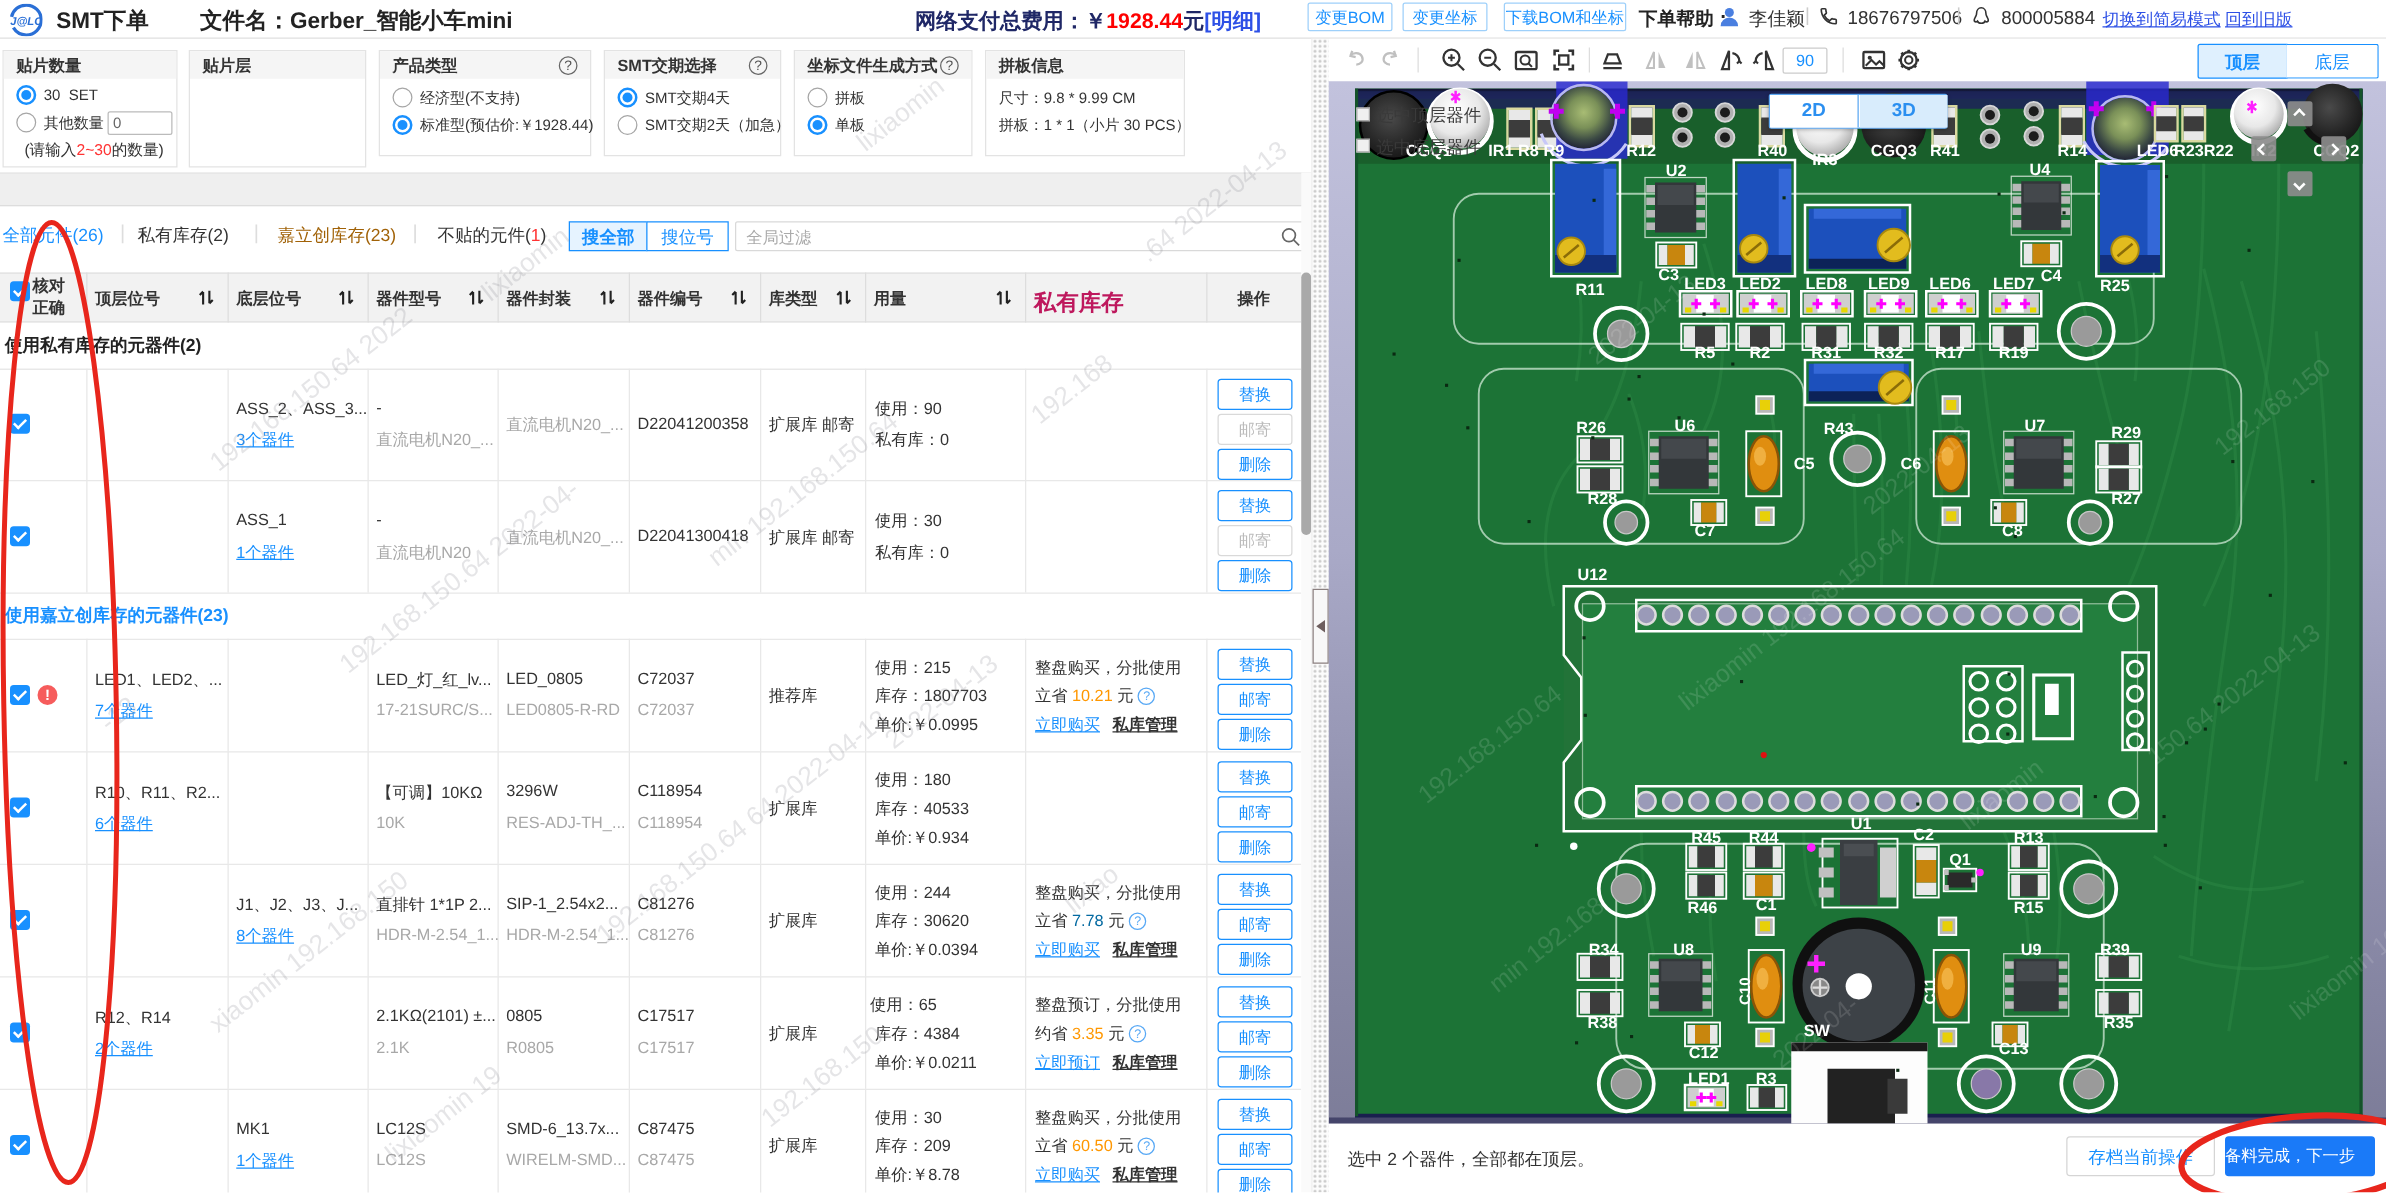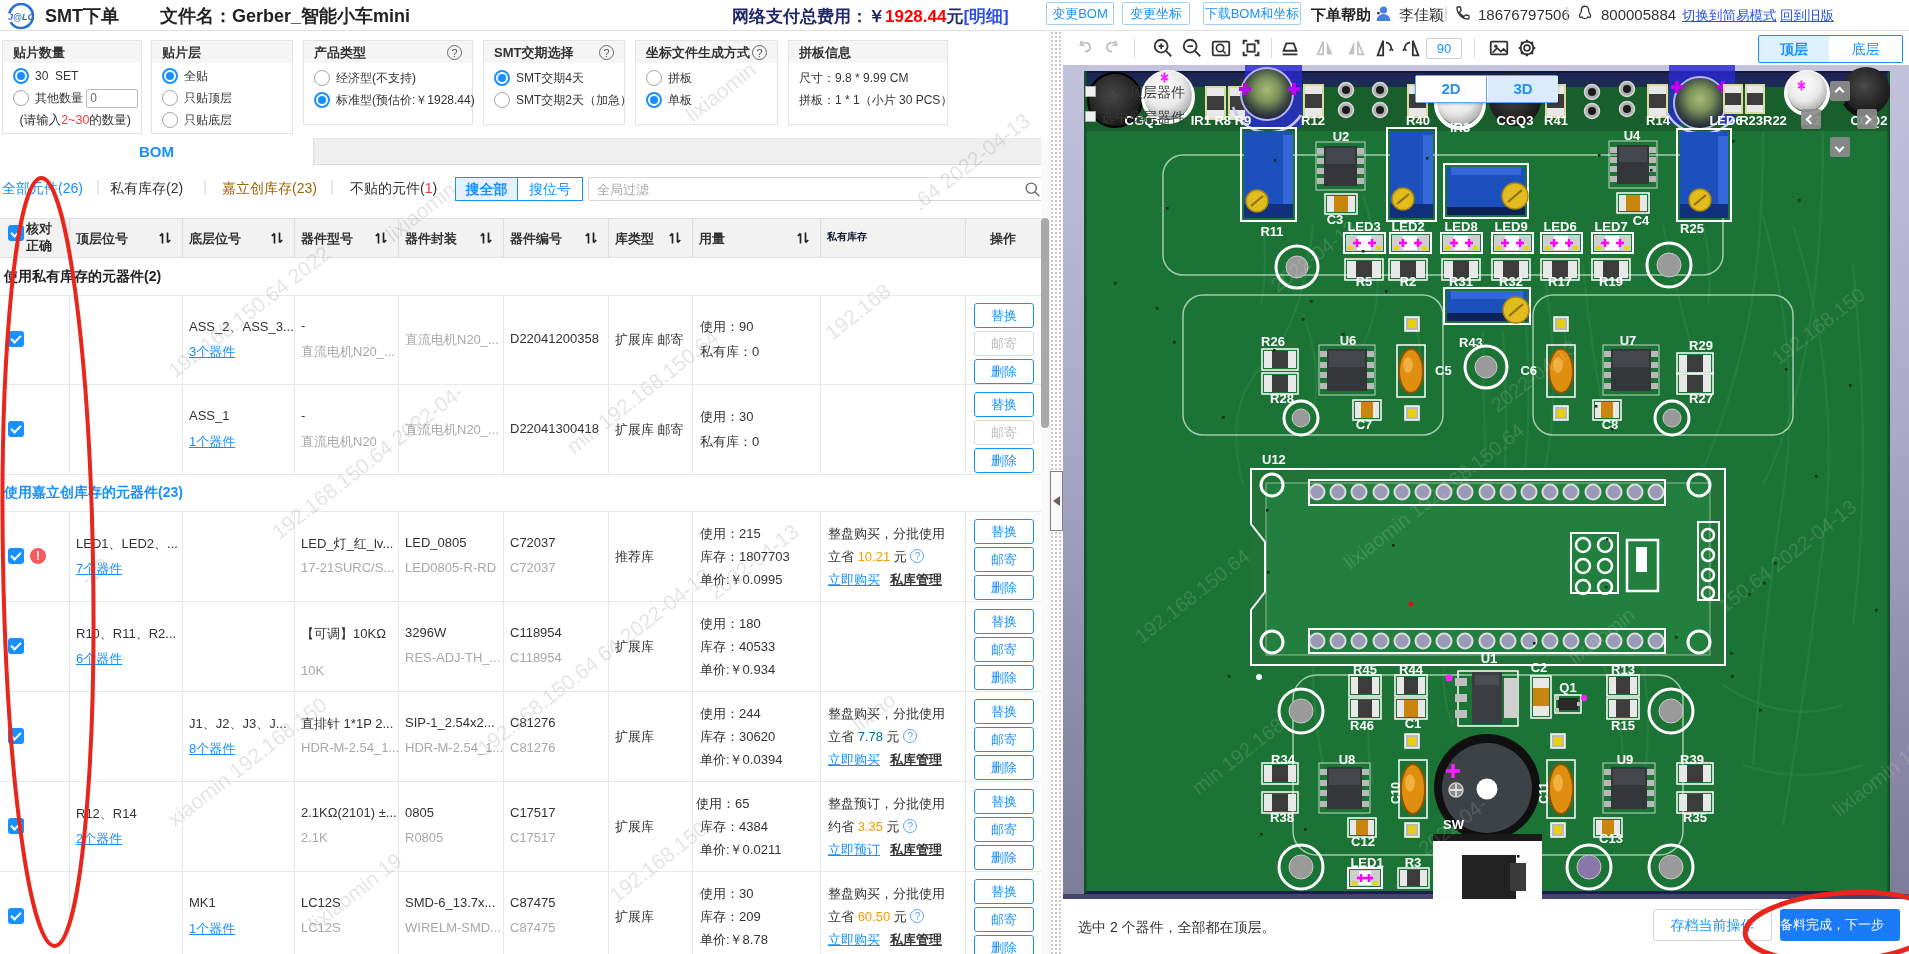--- a/index.html
+++ b/index.html
@@ -64,25 +64,20 @@
 <div class="panel" style="left:2px;top:40px;width:140px;height:94px;">
   <div class="ph">贴片数量</div>
   <div class="pc">
     <div class="prow"><span class="radio sel"></span>30&nbsp; SET</div>
     <div class="prow"><span class="radio"></span>其他数量 <input style="width: 52px; height: 19px; border: 1px solid rgb(187, 187, 187); border-radius: 2px; font-size: 12px; padding-left: 3px; color: rgb(102, 102, 102);" value="0"></div>
     <div class="prow" style="font-size:12.5px;text-align:right;">(请输入<span style="color:#f33;">2~30</span>的数量)</div>
   </div>
 </div>
 <div class="panel" style="left:151px;top:40px;width:142px;height:94px;">
   <div class="ph">贴片层</div>
-  <div class="pc">
-    <div class="prow"><span class="radio sel"></span>全贴</div>
-    <div class="prow"><span class="radio"></span>只贴顶层</div>
-    <div class="prow"><span class="radio"></span>只贴底层</div>
-  </div>
 </div>
 <div class="panel" style="left:303px;top:40px;width:170px;height:85px;">
   <div class="ph">产品类型<span class="qm">?</span></div>
   <div class="pc" style="padding-top:4px;">
     <div class="prow"><span class="radio"></span>经济型(不支持)</div>
     <div class="prow"><span class="radio sel"></span>标准型(预估价:￥1928.44)</div>
   </div>
 </div>
 <div class="panel" style="left:483px;top:40px;width:142px;height:85px;">
   <div class="ph">SMT交期选择<span class="qm">?</span></div>
@@ -100,21 +95,20 @@
 </div>
 <div class="panel" style="left:788px;top:40px;width:160px;height:85px;">
   <div class="ph">拼板信息</div>
   <div class="pc" style="padding-top:4px;">
     <div class="prow">尺寸：9.8 * 9.99 CM</div>
     <div class="prow">拼板：1 * 1（小片 30 PCS）</div>
   </div>
 </div>
 
 <div class="abs" style="left:0;top:138px;width:1052px;height:27px;background:#efefef;border-bottom:1px solid #ddd;border-top:1px solid #e5e5e5;"></div>
-<div class="abs" style="left:0;top:138px;width:314px;height:28px;background:#fff;border-right:1px solid #ddd;text-align:center;font-size:15px;font-weight:bold;color:#1890ff;line-height:28px;">BOM</div>
 
 <div class="abs" style="left:0;top:166px;width:1052px;height:46px;background:#fff;">
   <div class="abs" style="left:2px;top:14px;font-size:14px;color:#1890ff;">全部元件(26)</div>
   <div class="abs" style="left:96px;top:12px;color:#ddd;">|</div>
   <div class="abs" style="left:110px;top:14px;font-size:14px;color:#333;">私有库存(2)</div>
   <div class="abs" style="left:203px;top:12px;color:#ddd;">|</div>
   <div class="abs" style="left:222px;top:14px;font-size:14px;color:#a16207;">嘉立创库存(23)</div>
   <div class="abs" style="left:330px;top:12px;color:#ddd;">|</div>
   <div class="abs" style="left:350px;top:14px;font-size:14px;color:#333;">不贴的元件(<span style="color:#f33;">1</span>)</div>
   <div class="abs" style="left:455px;top:11px;width:63px;height:24px;background:#e6f3ff;border:1px solid #1890ff;color:#1890ff;font-size:14px;font-weight:bold;text-align:center;line-height:22px;">搜全部</div>
@@ -160,21 +154,21 @@
 <div class="abs" style="left:615px;top:18px;font-size:13px;font-weight:bold;color:#333;">库类型</div>
 <svg class="abs" style="left:668px;top:19px;" width="14" height="14" viewBox="0 0 14 14">
         <path d="M4.5 12.5 V2.5 M1.8 5 L4.5 2.3" fill="none" stroke="#222" stroke-width="1.7"></path>
         <path d="M9.5 1.5 V11.5 M12.2 9 L9.5 11.7" fill="none" stroke="#222" stroke-width="1.7"></path>
       </svg>
 <div class="abs" style="left:699px;top:18px;font-size:13px;font-weight:bold;color:#333;">用量</div>
 <svg class="abs" style="left:796px;top:19px;" width="14" height="14" viewBox="0 0 14 14">
         <path d="M4.5 12.5 V2.5 M1.8 5 L4.5 2.3" fill="none" stroke="#222" stroke-width="1.7"></path>
         <path d="M9.5 1.5 V11.5 M12.2 9 L9.5 11.7" fill="none" stroke="#222" stroke-width="1.7"></path>
       </svg>
-<div class="abs" style="left:827px;top:18px;font-size:10px;font-weight:bold;color:#0f172a;">私有库存</div>
+<div class="abs" style="left:827px;top:18px;font-size:18px;font-weight:bold;color:#be185d;">私有库存</div>
 <div class="abs" style="left:965px;top:18px;width:76px;text-align:center;font-size:13px;font-weight:bold;color:#333;">操作</div>
 <div class="abs" style="left:69px;top:6px;width:1px;height:40px;background:#ddd;"></div>
 <div class="abs" style="left:182px;top:6px;width:1px;height:40px;background:#ddd;"></div>
 <div class="abs" style="left:294px;top:6px;width:1px;height:40px;background:#ddd;"></div>
 <div class="abs" style="left:398px;top:6px;width:1px;height:40px;background:#ddd;"></div>
 <div class="abs" style="left:503px;top:6px;width:1px;height:40px;background:#ddd;"></div>
 <div class="abs" style="left:608px;top:6px;width:1px;height:40px;background:#ddd;"></div>
 <div class="abs" style="left:692px;top:6px;width:1px;height:40px;background:#ddd;"></div>
 <div class="abs" style="left:820px;top:6px;width:1px;height:40px;background:#ddd;"></div>
 <div class="abs" style="left:965px;top:6px;width:1px;height:40px;background:#ddd;"></div>
@@ -266,21 +260,21 @@
 <div class="abs" style="left:398px;top:389px;width:1px;height:90px;background:#e8e8e8;"></div>
 <div class="abs" style="left:503px;top:389px;width:1px;height:90px;background:#e8e8e8;"></div>
 <div class="abs" style="left:608px;top:389px;width:1px;height:90px;background:#e8e8e8;"></div>
 <div class="abs" style="left:692px;top:389px;width:1px;height:90px;background:#e8e8e8;"></div>
 <div class="abs" style="left:820px;top:389px;width:1px;height:90px;background:#e8e8e8;"></div>
 <div class="abs" style="left:965px;top:389px;width:1px;height:90px;background:#e8e8e8;"></div>
 <div class="cbx" style="left:8px;top:426px;"></div>
 <div class="cell" style="left:76px;top:413px;">R10、R11、R2...</div>
 <div class="cell link" style="left:76px;top:438px;">6个器件</div>
 <div class="cell" style="left:301px;top:413px;">【可调】10KΩ</div>
-<div class="cell gray" style="left:301px;top:451px;">10K</div>
+<div class="cell gray" style="left:301px;top:438px;">10K</div>
 <div class="cell" style="left:405px;top:413px;">3296W</div>
 <div class="cell gray" style="left:405px;top:438px;">RES-ADJ-TH_...</div>
 <div class="cell" style="left:510px;top:413px;">C118954</div>
 <div class="cell gray" style="left:510px;top:438px;">C118954</div>
 <div class="cell" style="left:615px;top:426px;">扩展库</div>
 <div class="cell" style="left:700px;top:403px;">使用：180</div>
 <div class="cell" style="left:700px;top:426px;">库存：40533</div>
 <div class="cell" style="left:700px;top:449px;">单价:￥0.934</div>
 <div class="obtn" style="left:974px;top:397px;">替换</div>
 <div class="obtn" style="left:974px;top:425px;">邮寄</div>

